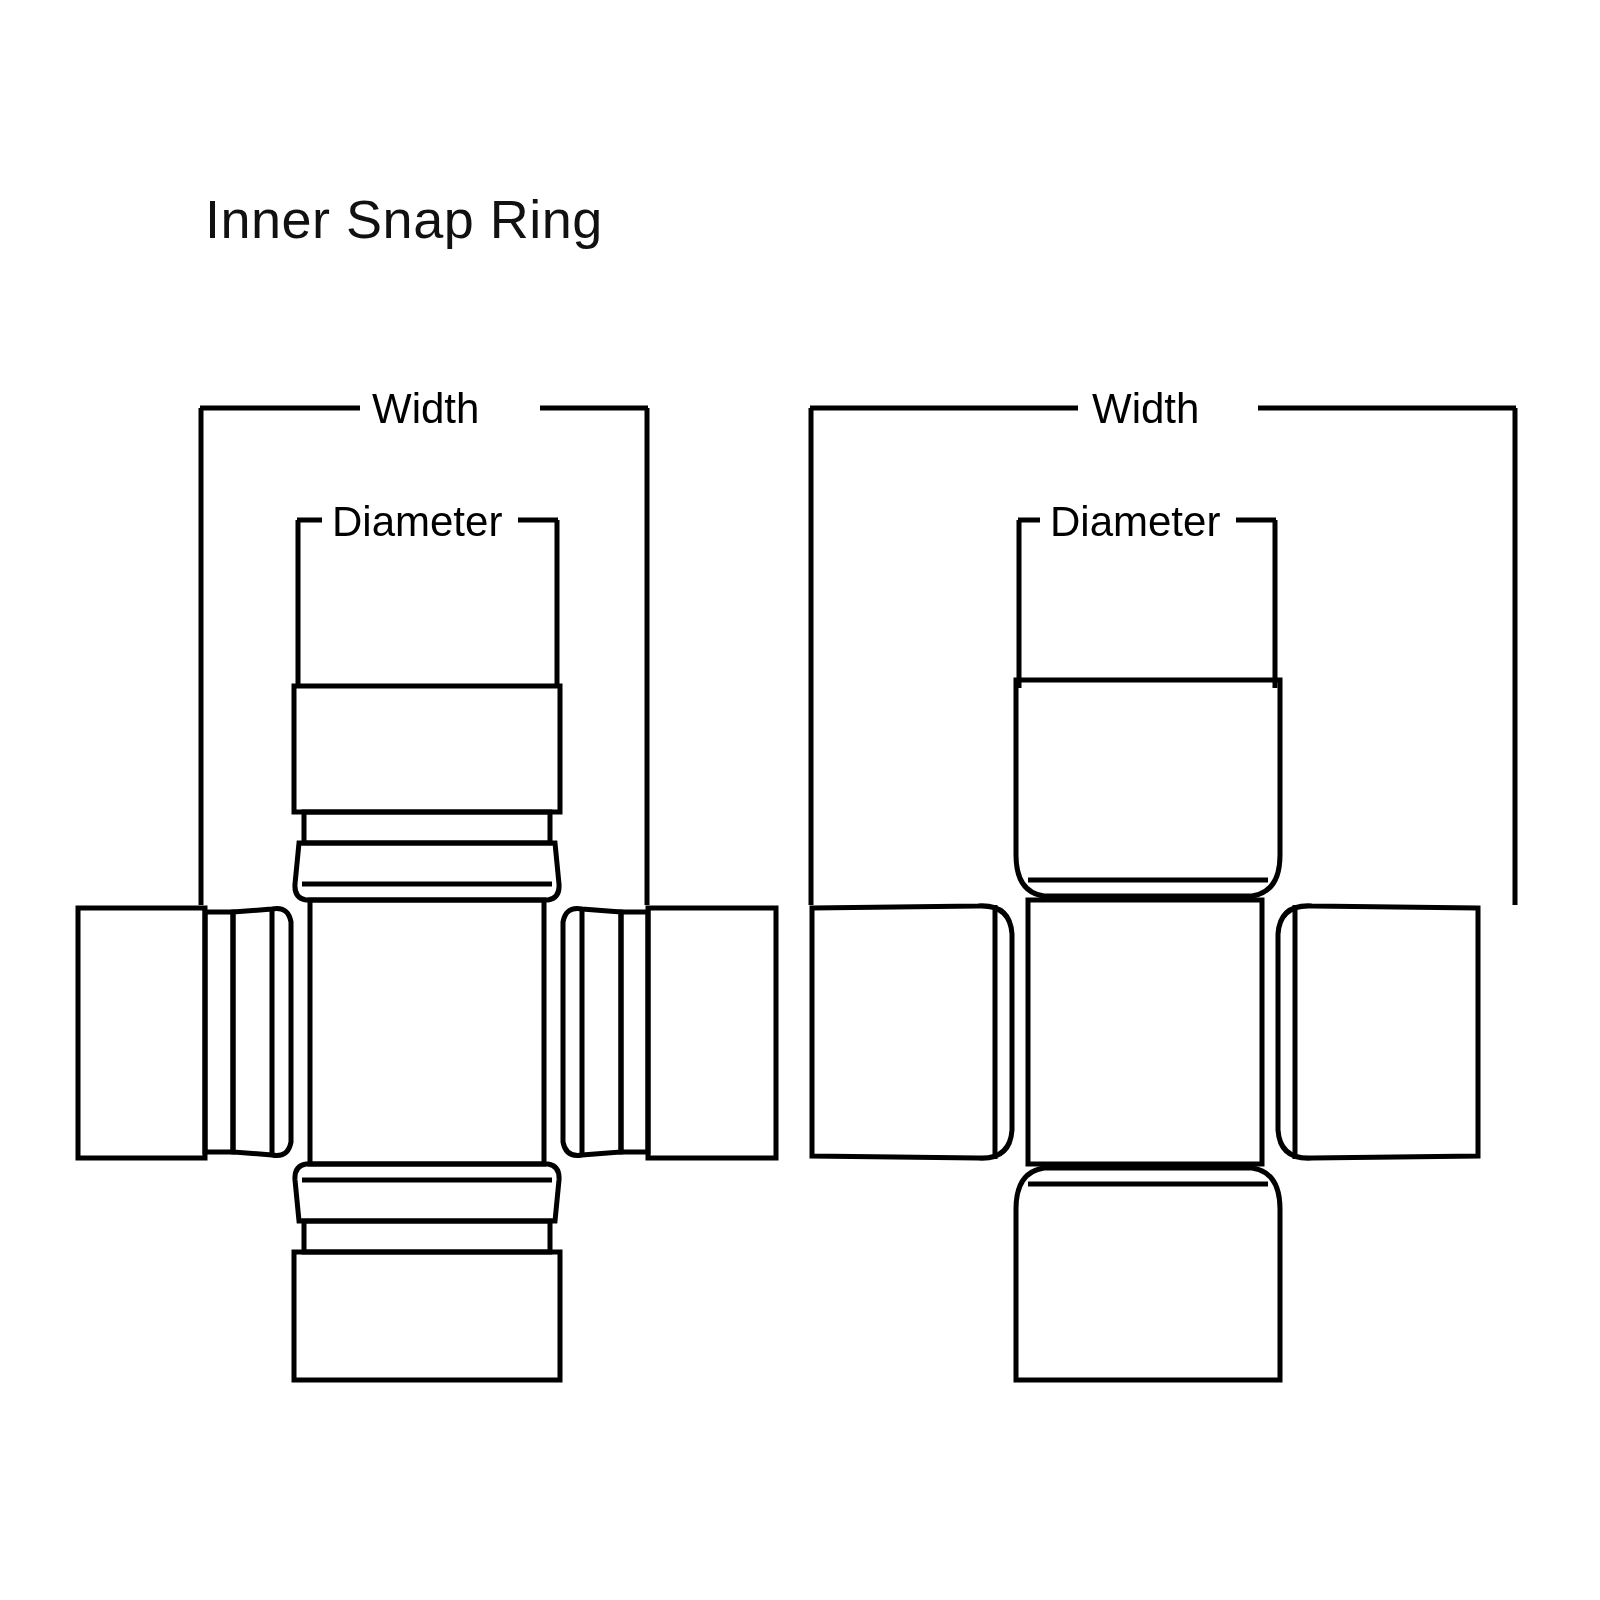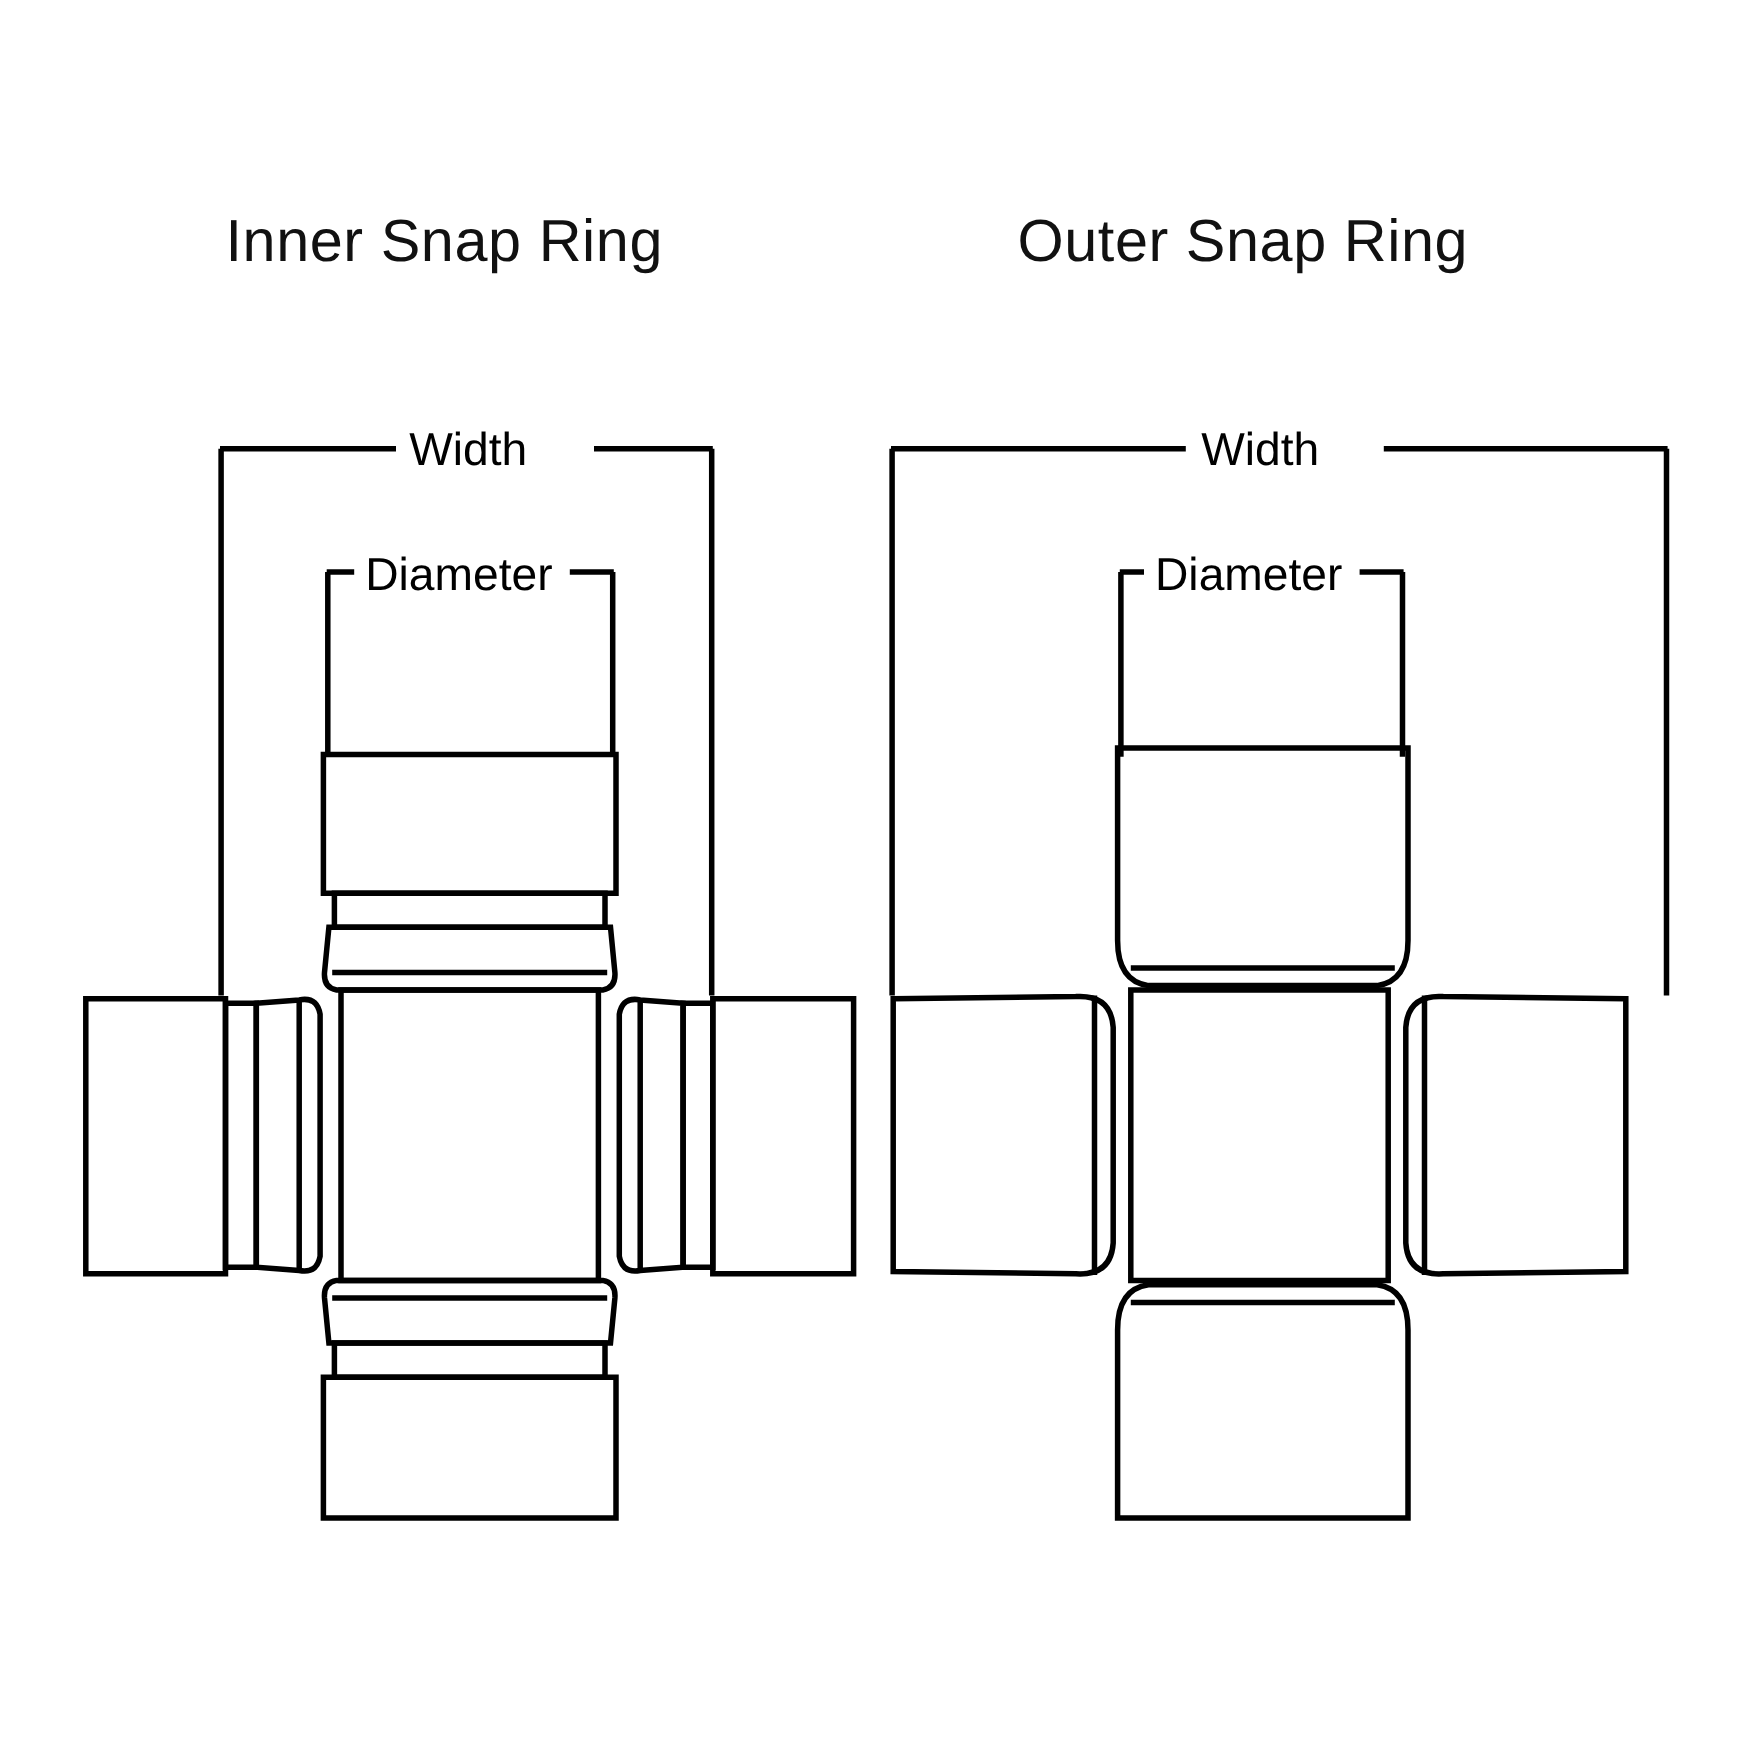--- a/index.html
+++ b/index.html
@@ -144,21 +144,20 @@
 
         <path d="M 1016 1209 Q 1016 1172 1044 1168 L 1252 1168 Q 1280 1172 1280 1209 L 1280 1380 L 1016 1380 Z"></path>
         <line x1="1028" y1="1184" x2="1268" y2="1184"></line>
       </g>
 
     </g>
   </svg>
 
   <div class="title" id="title-inner">Inner Snap Ring</div>
 
-  <div class="title" id="title-outer">Outer Snap Ring</div>
 
   <div class="dim-label" id="label-width-left">Width</div>
 
   <div class="dim-label" id="label-diam-left">Diameter</div>
 
   <div class="dim-label" id="label-width-right">Width</div>
 
   <div class="dim-label" id="label-diam-right">Diameter</div>
 
 </div>

